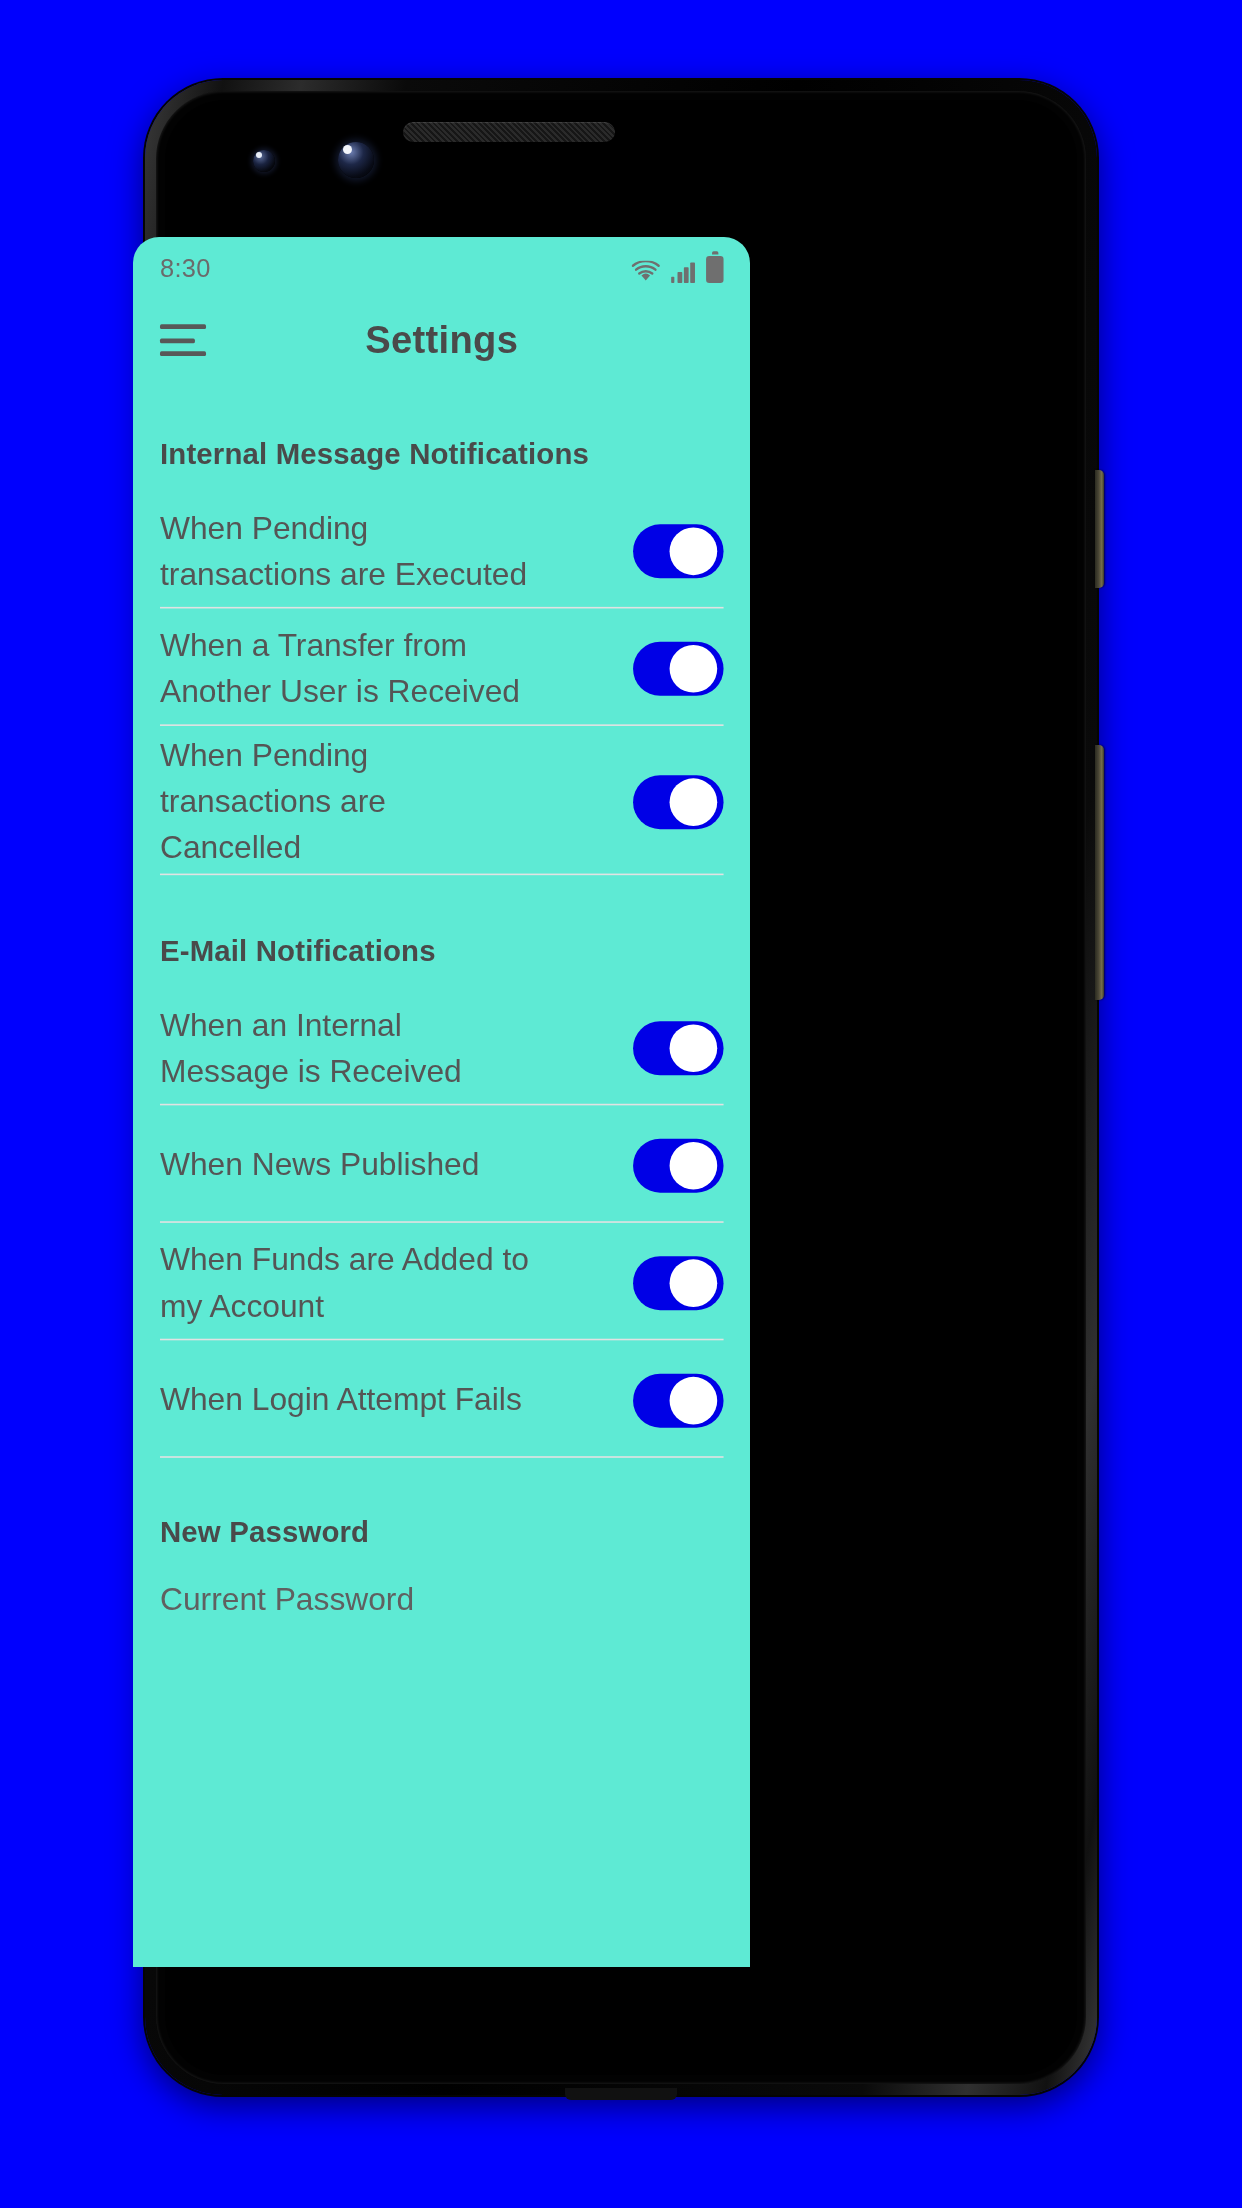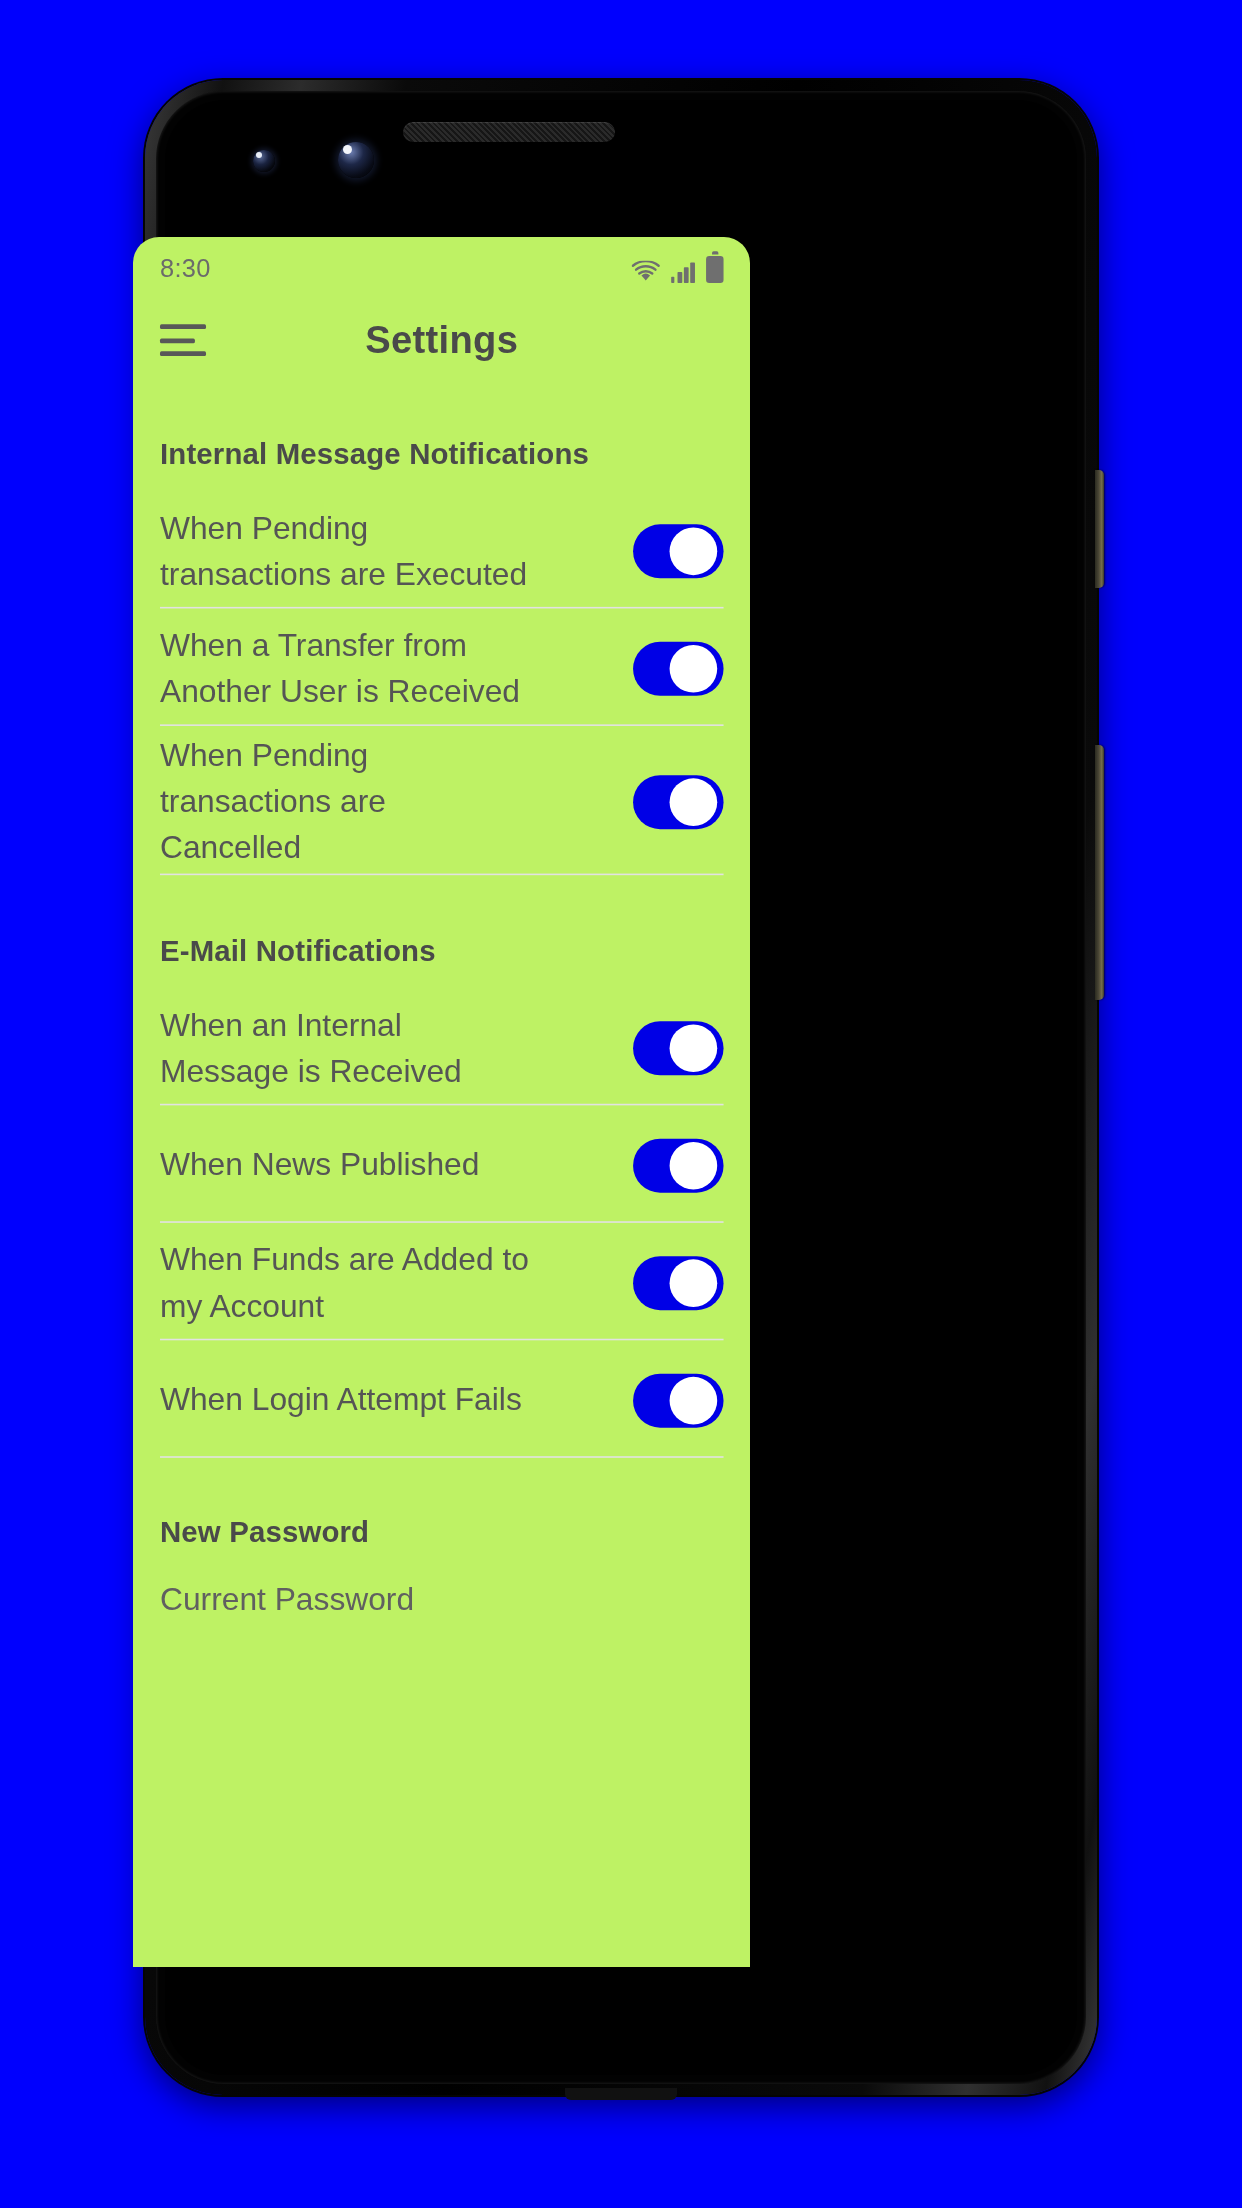--- a/index.html
+++ b/index.html
@@ -133,21 +133,21 @@
     background: #111;
   }
 
   
   .screen {
     position: absolute;
     left: 133px;
     top: 237px;
     width: 617px;
     height: 1730px;
-    background: #bef264;
+    background: #5eead4;
     border-radius: 26px 26px 0 0;
     overflow: hidden;
   }
   .screen-scale {
     transform: scale(1.5875);
     transform-origin: 0 0;
     width: 389px;
   }
 
   

